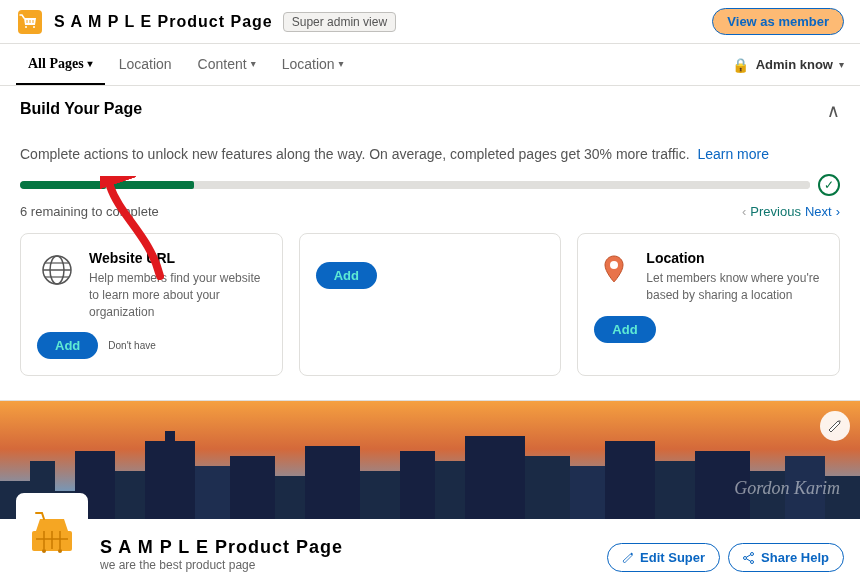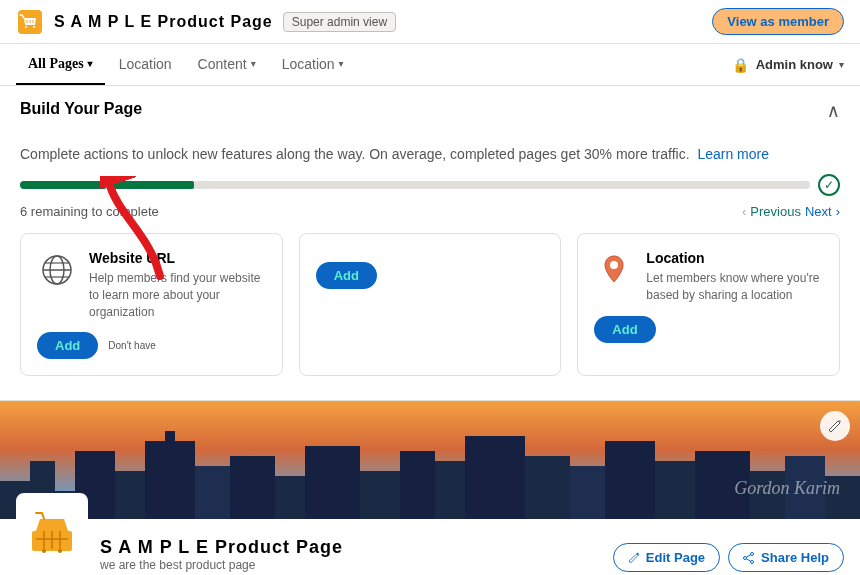--- a/index.html
+++ b/index.html
@@ -345,21 +345,21 @@
         <div class="profile-name">S A M P L E  Product Page</div>
         <div class="profile-tagline">we are the best product page</div>
       </div>
     </div>
     <div class="profile-actions">
       <button class="edit-page-btn">
         <svg width="12" height="12" viewBox="0 0 12 12">
           <path d="M1 9 L2.5 11 L10 3.5 L8.5 2 Z" stroke="#0a66c2" stroke-width="0.8" fill="none"></path>
           <path d="M8.5 2 L10 3.5 L11 2 L9.5 0.5 Z" fill="#0a66c2"></path>
         </svg>
-        <span>Edit Page</span>
+        <span>Edit Super</span>
       </button>
       <button class="share-page-btn">
         <svg width="12" height="12" viewBox="0 0 12 12">
           <circle cx="9" cy="2" r="1.5" stroke="#0a66c2" stroke-width="1" fill="none"></circle>
           <circle cx="9" cy="10" r="1.5" stroke="#0a66c2" stroke-width="1" fill="none"></circle>
           <circle cx="2" cy="6" r="1.5" stroke="#0a66c2" stroke-width="1" fill="none"></circle>
           <line x1="3.3" y1="5.3" x2="7.7" y2="2.7" stroke="#0a66c2" stroke-width="1"></line>
           <line x1="3.3" y1="6.7" x2="7.7" y2="9.3" stroke="#0a66c2" stroke-width="1"></line>
         </svg>
         <span>Share Help</span>

